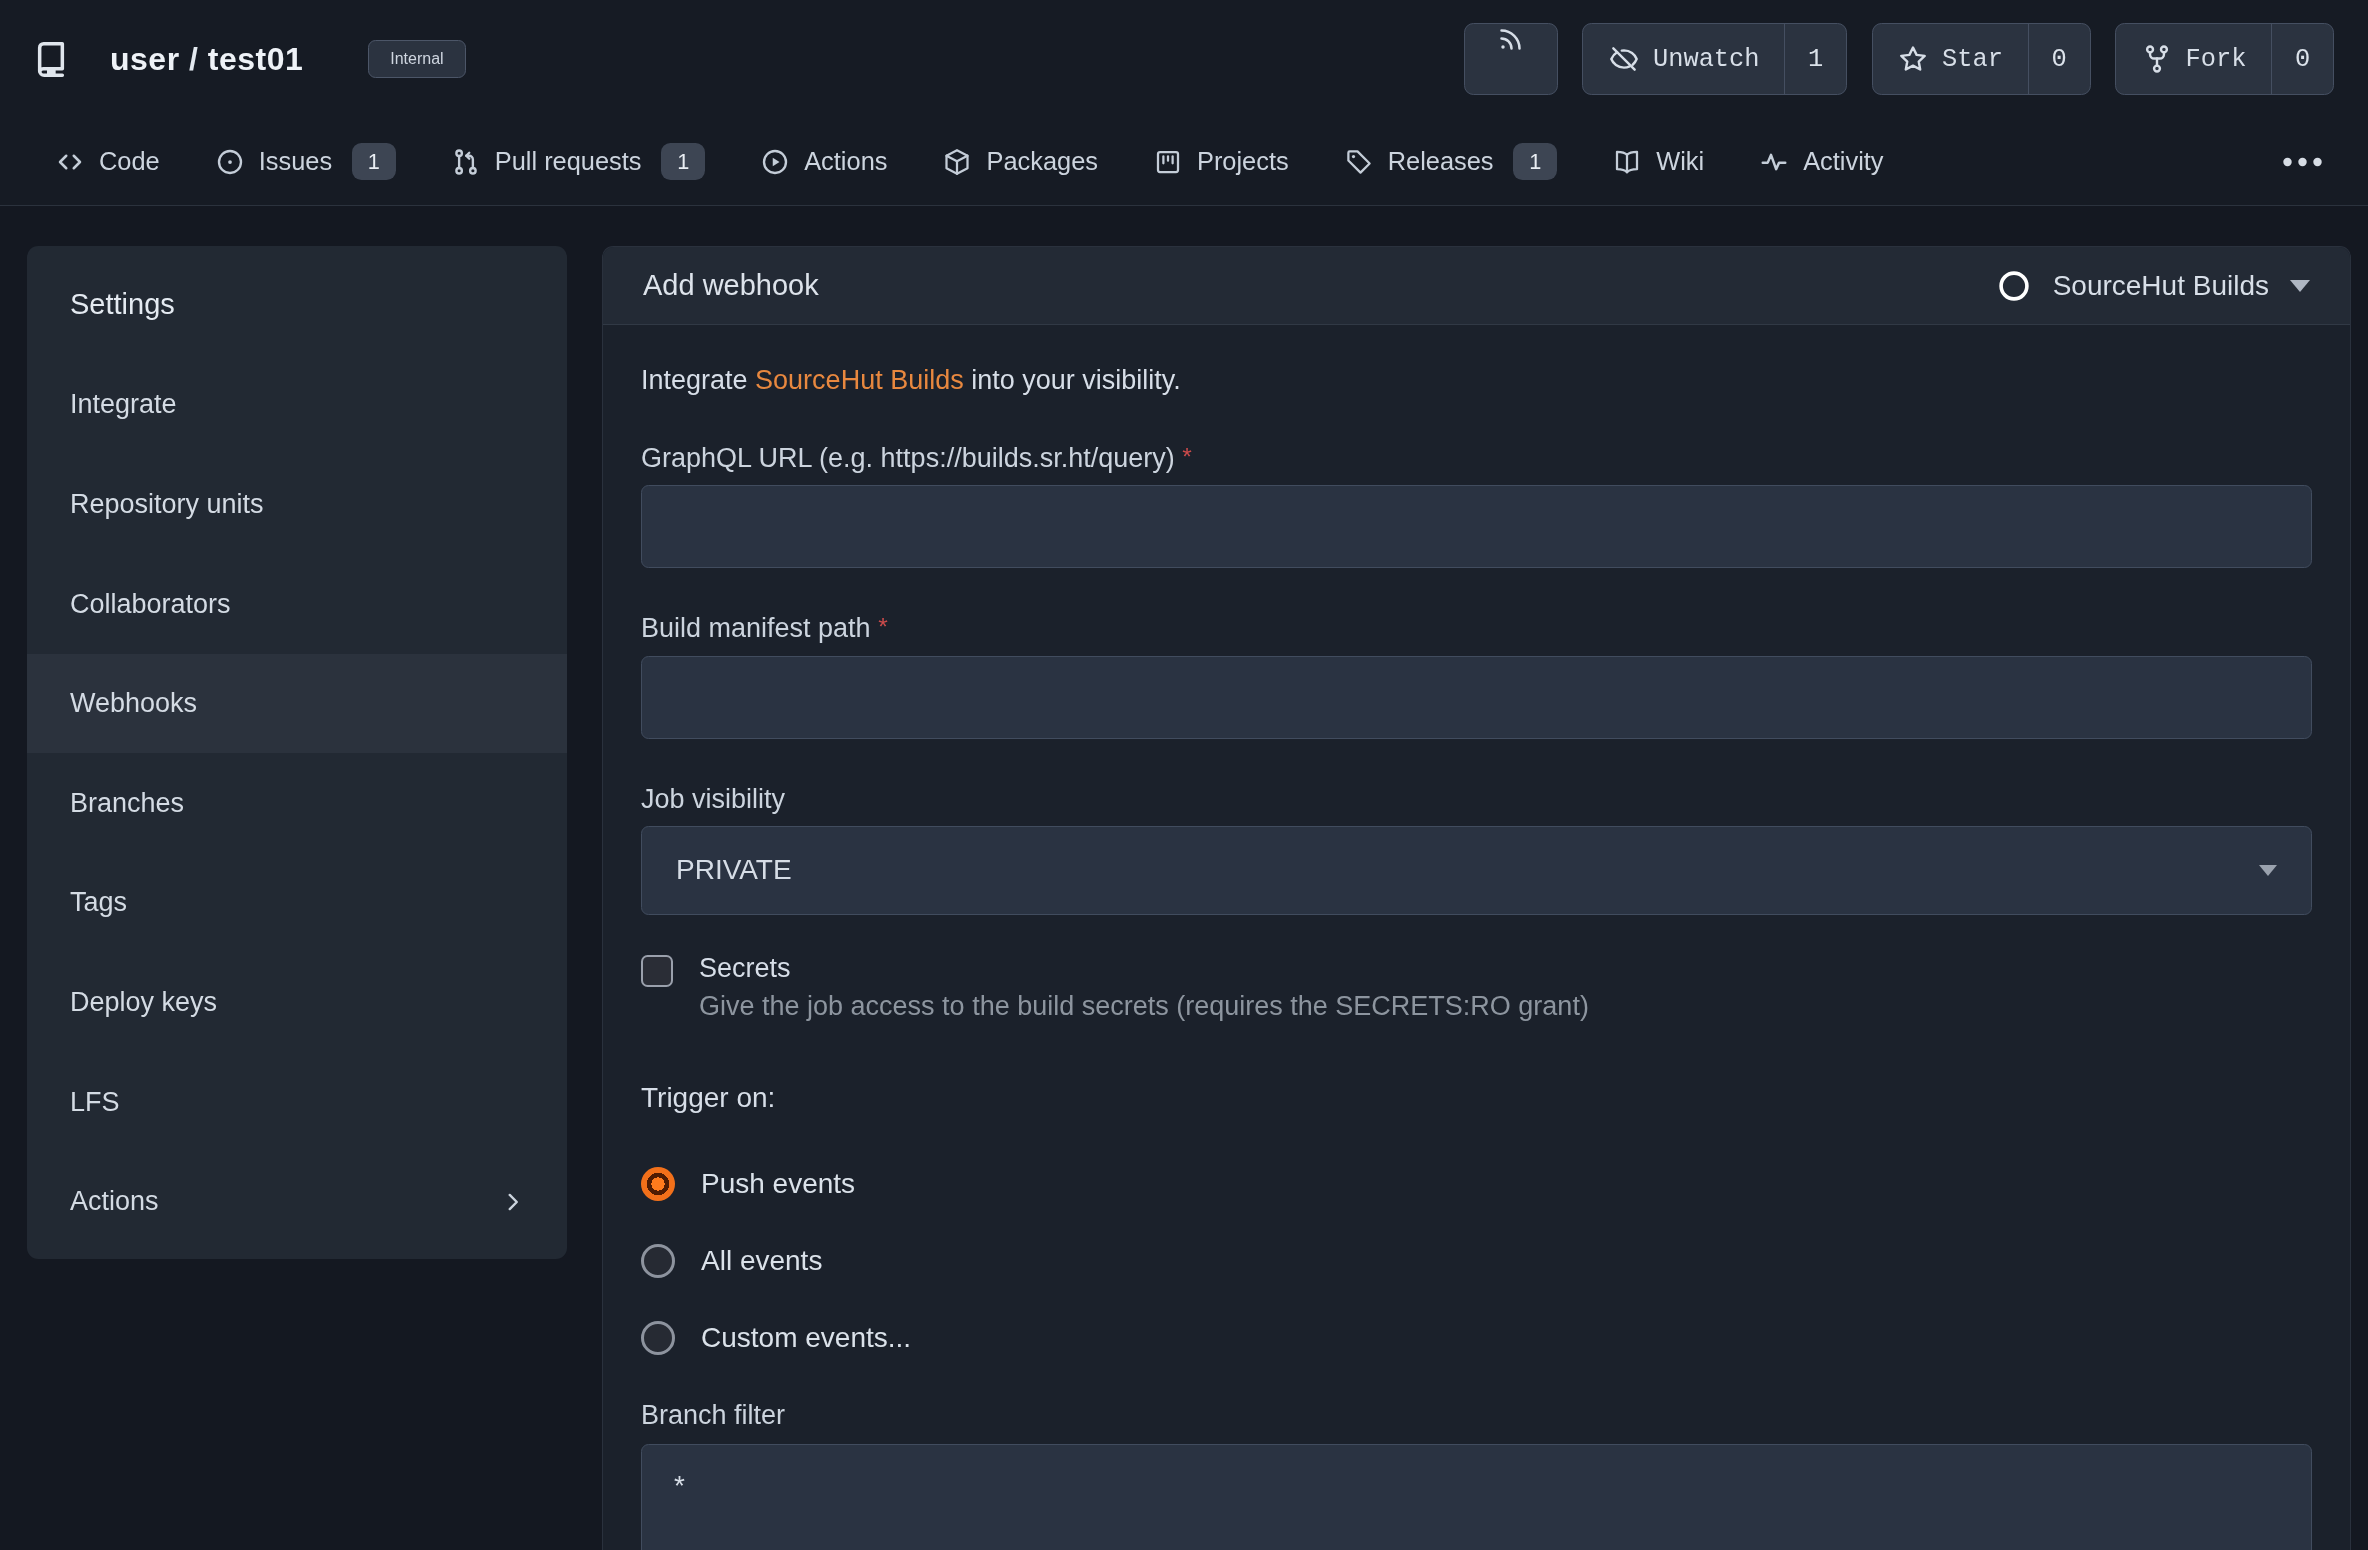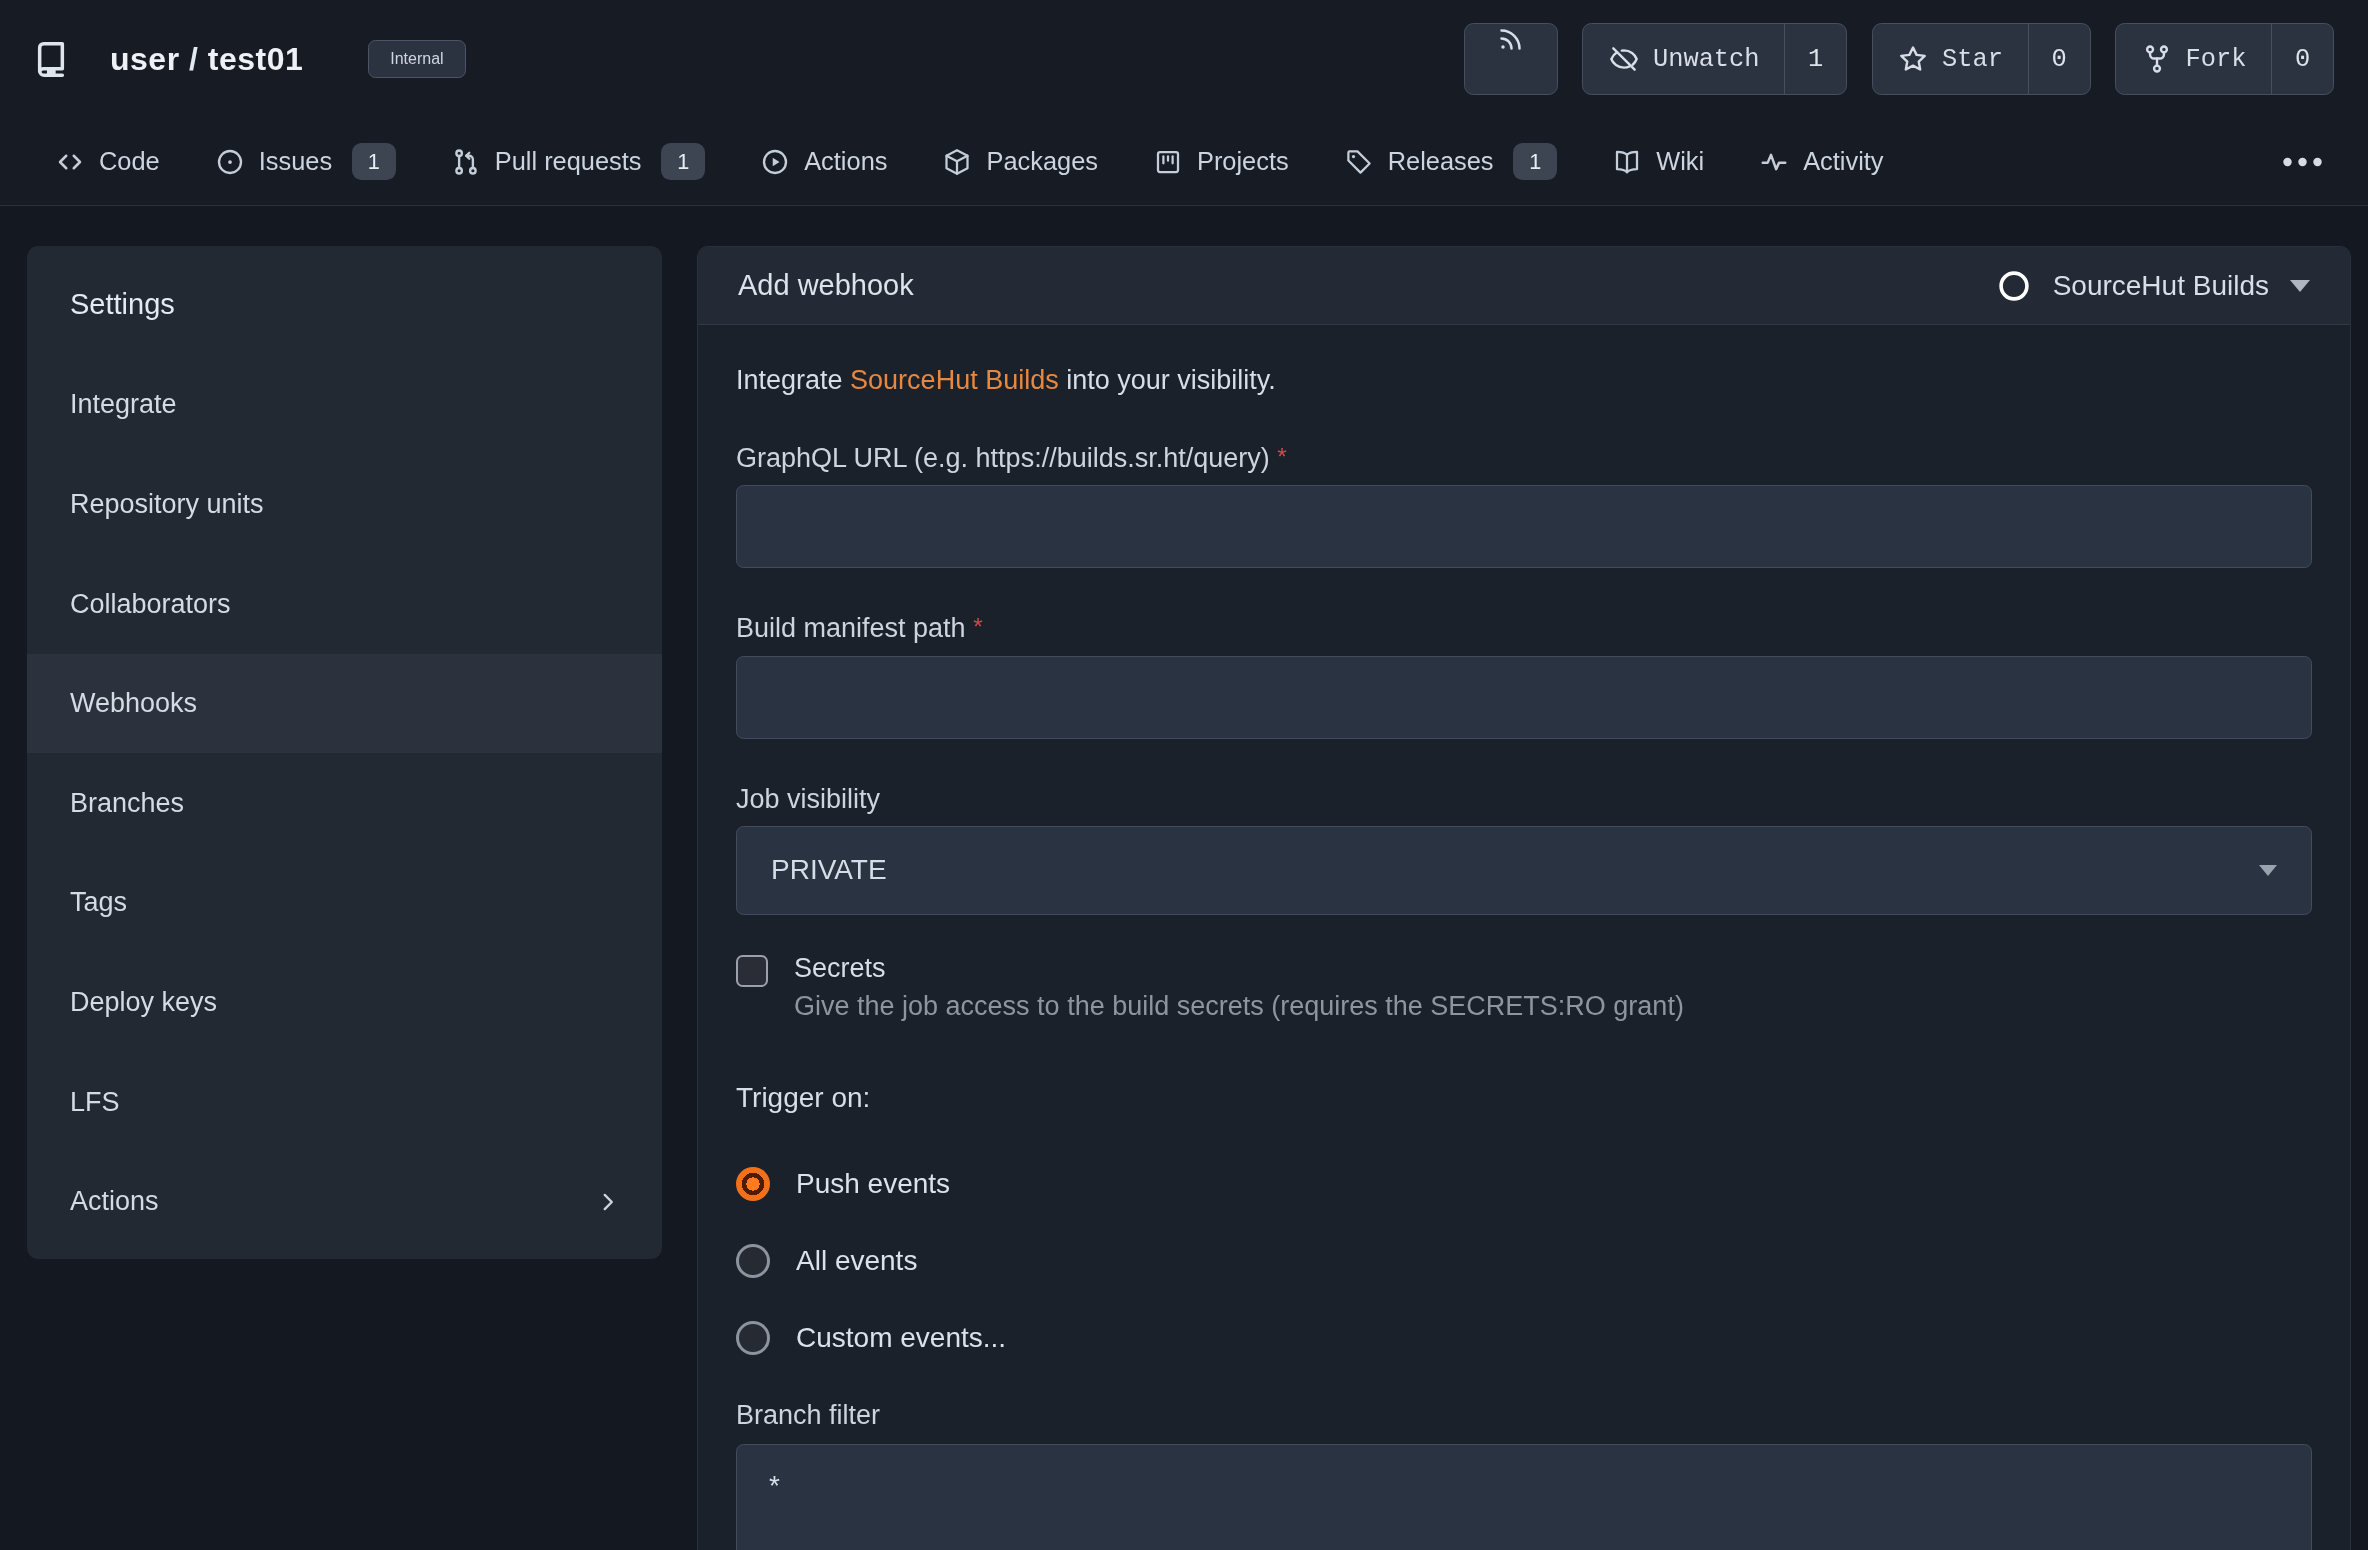--- a/index.html
+++ b/index.html
@@ -50,21 +50,21 @@
   .nav-badge {
     background:#3d4553; color:#e9edf3; font-size:21.7px;
     border-radius:9.4px; padding:5.6px 16px; margin-left:5.6px;
   }
   .nav-more { margin-left:auto; color:#d6dce4; cursor:pointer; }
 
   
   .content { display:flex; gap:35px; padding:40px 17px 0 27px; align-items:flex-start; }
 
   .sidebar {
-    width:635px; height:1013px; background:#222933; border-radius:11.3px;
+    width:540px; height:1013px; background:#222933; border-radius:11.3px;
     display:flex; flex-direction:column; padding:7.5px 0; overflow:hidden; flex:none;
   }
   .side-title {
     height:102px; display:flex; align-items:center; padding:0 43px;
     font-size:29px; color:#e4eaf1;
   }
   .side-item {
     height:100px; display:flex; align-items:center; justify-content:space-between;
     padding:0 41px 0 43px; font-size:27px; color:#d4dbe4; cursor:pointer;
   }

